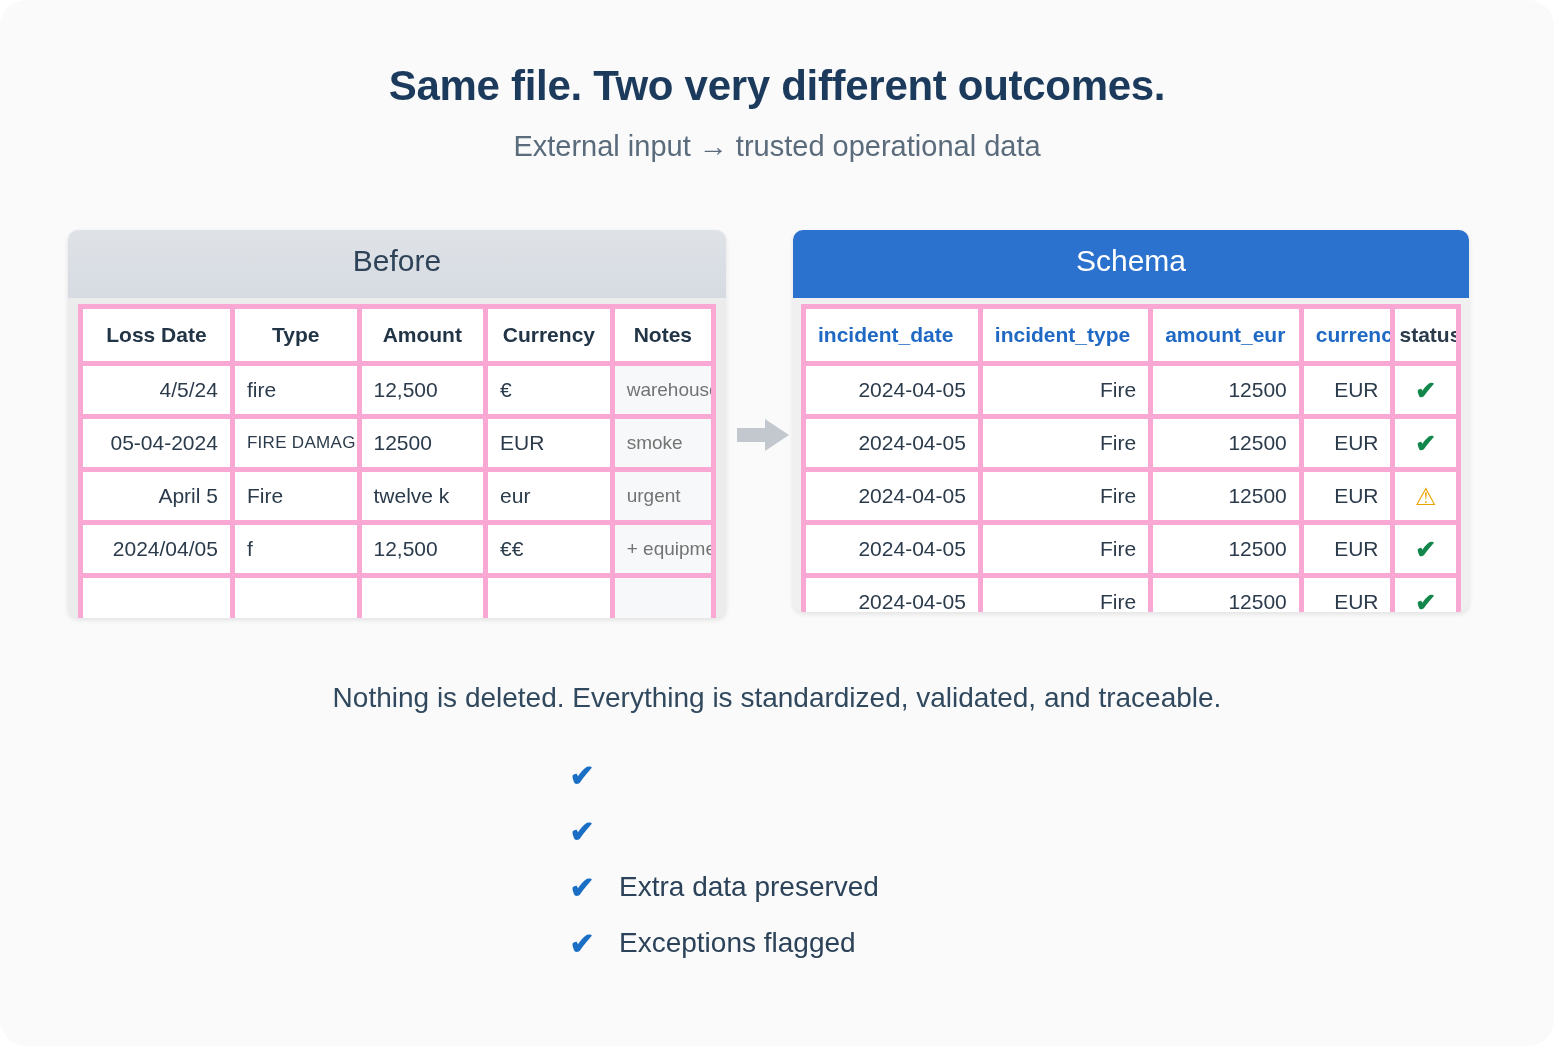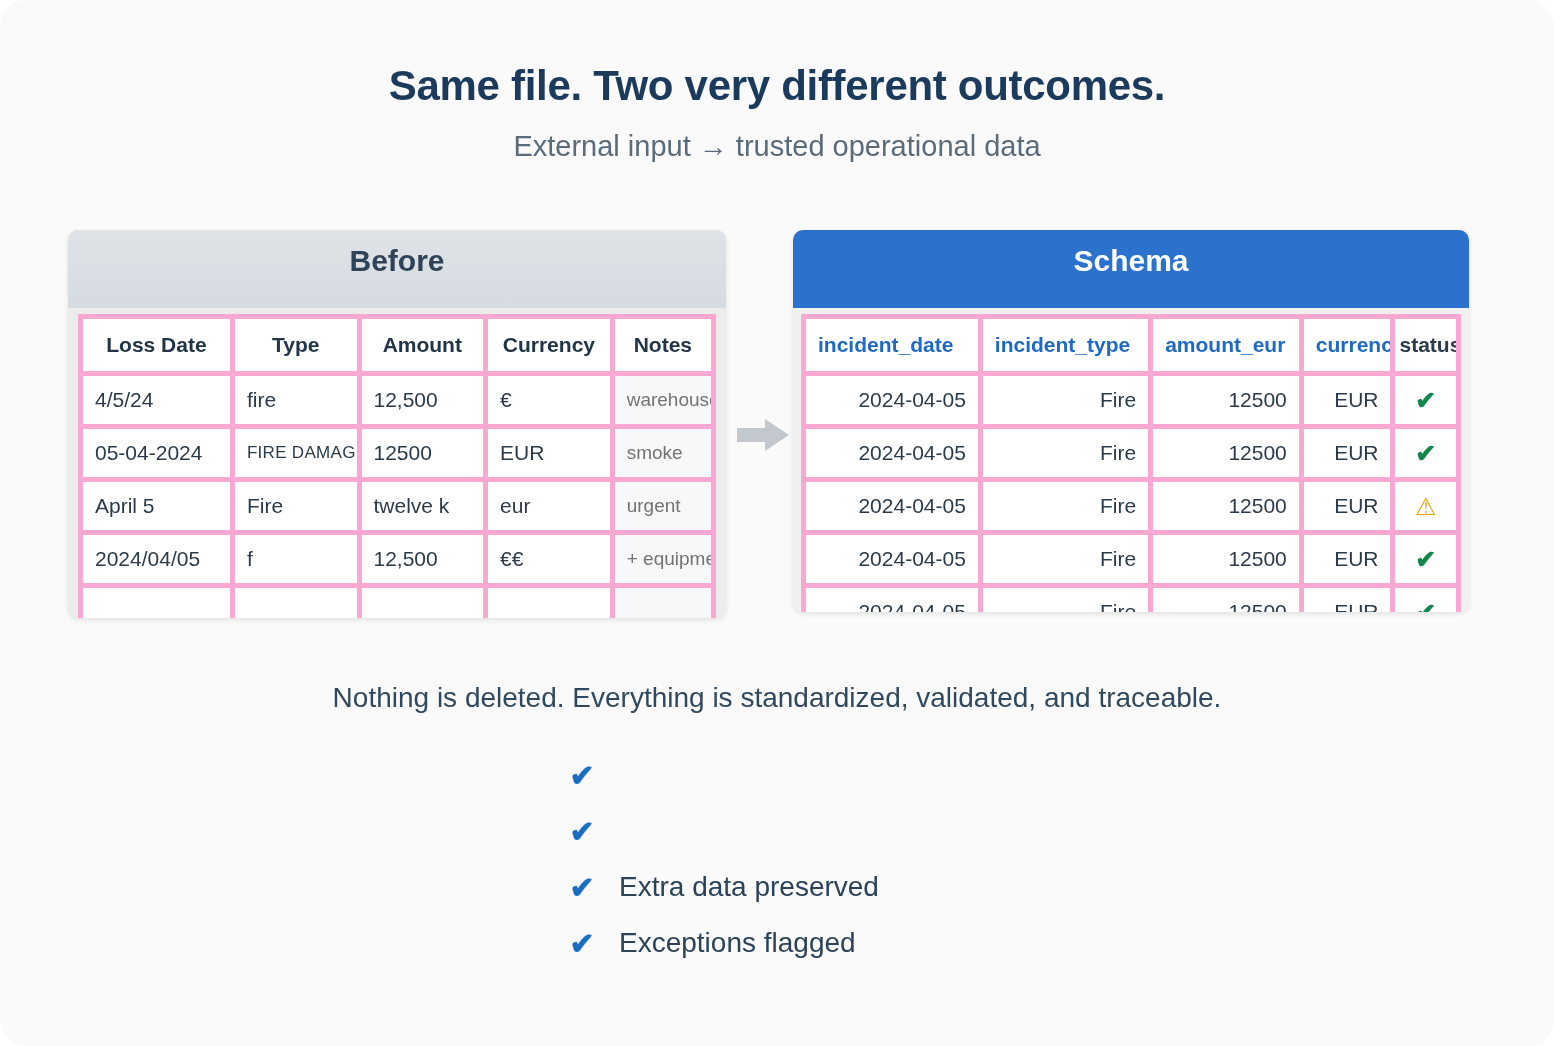--- a/index.html
+++ b/index.html
@@ -60,25 +60,25 @@
     background: #ececec;
   }
   .panel-after {
     left: 793px;
     top: 230px;
     width: 676px;
     height: 382px;
     background: #f0f0f0;
   }
   .panel-head {
-    height: 78px;
+    height: 68px;
     line-height: 62px;
     text-align: center;
     font-size: 30px;
-    font-weight: bold;
+    font-weight: normal;
   }
   .head-before {
     background: linear-gradient(180deg, #dfe3e8 0%, #d6dbe1 100%);
     color: #2e4258;
   }
   .head-after {
     background: #2a72cd;
     color: #ffffff;
   }
 
@@ -107,21 +107,21 @@
 
   
   .tbl-before th {
     font-weight: bold;
     text-align: center;
     font-size: 21px;
     color: #223547;
     height: 52px;
   }
   .tbl-before td { text-align: left; }
-  .tbl-before td.center { text-align: left; margin-left: 15px; }
+  .tbl-before td.center { text-align: right; margin-left: 15px; }
   .tbl-before .note {
     font-size: 19px;
     color: #737373;
     background: #f7f8f9;
   }
   .tbl-before .smallcaps {
     font-size: 17px;
     letter-spacing: 0.3px;
   }
   .tbl-before tr.empty td { height: 48px; }

